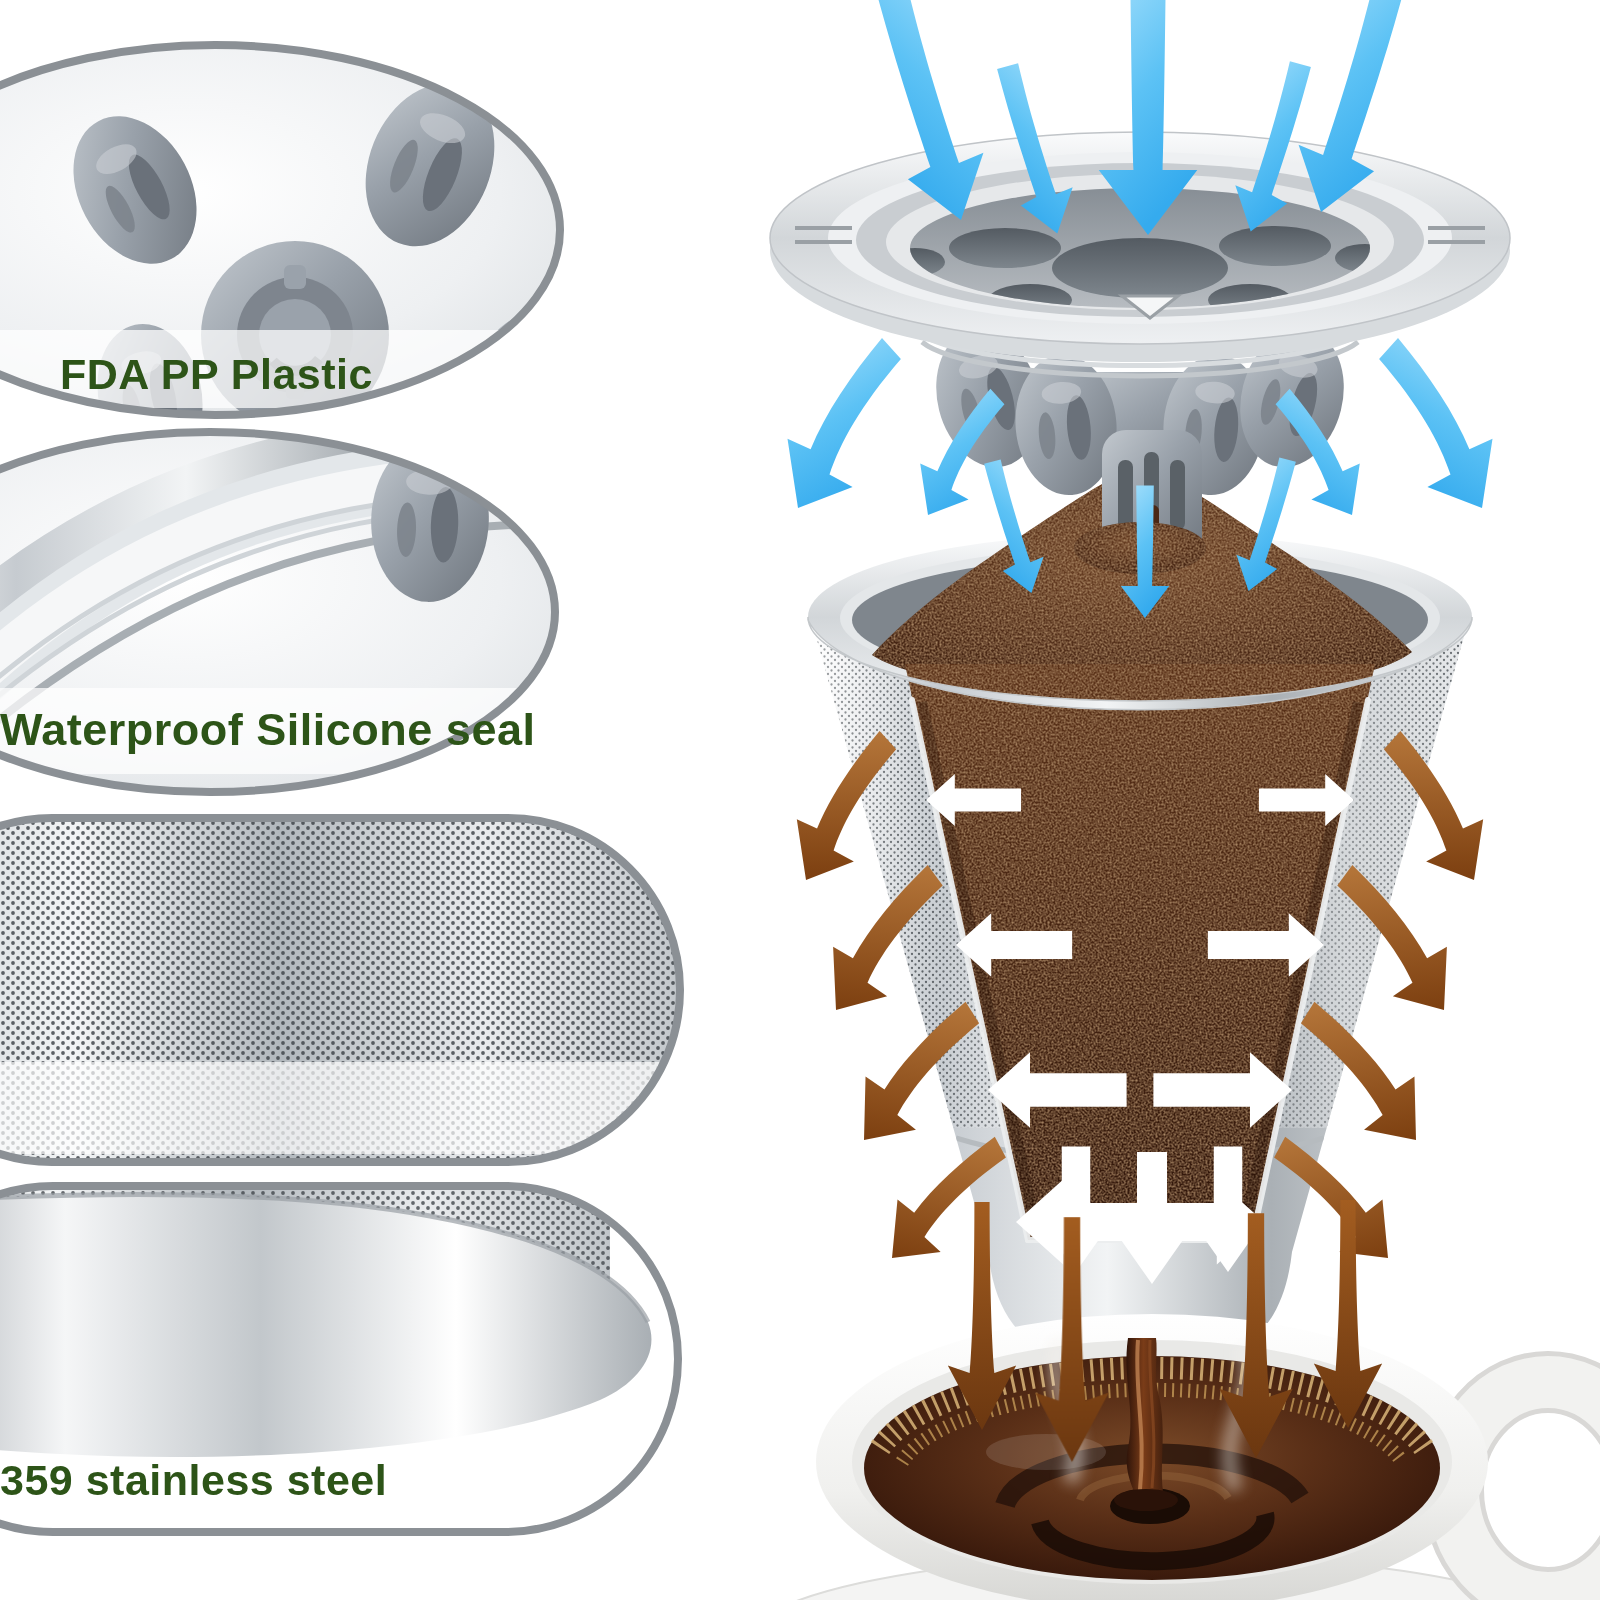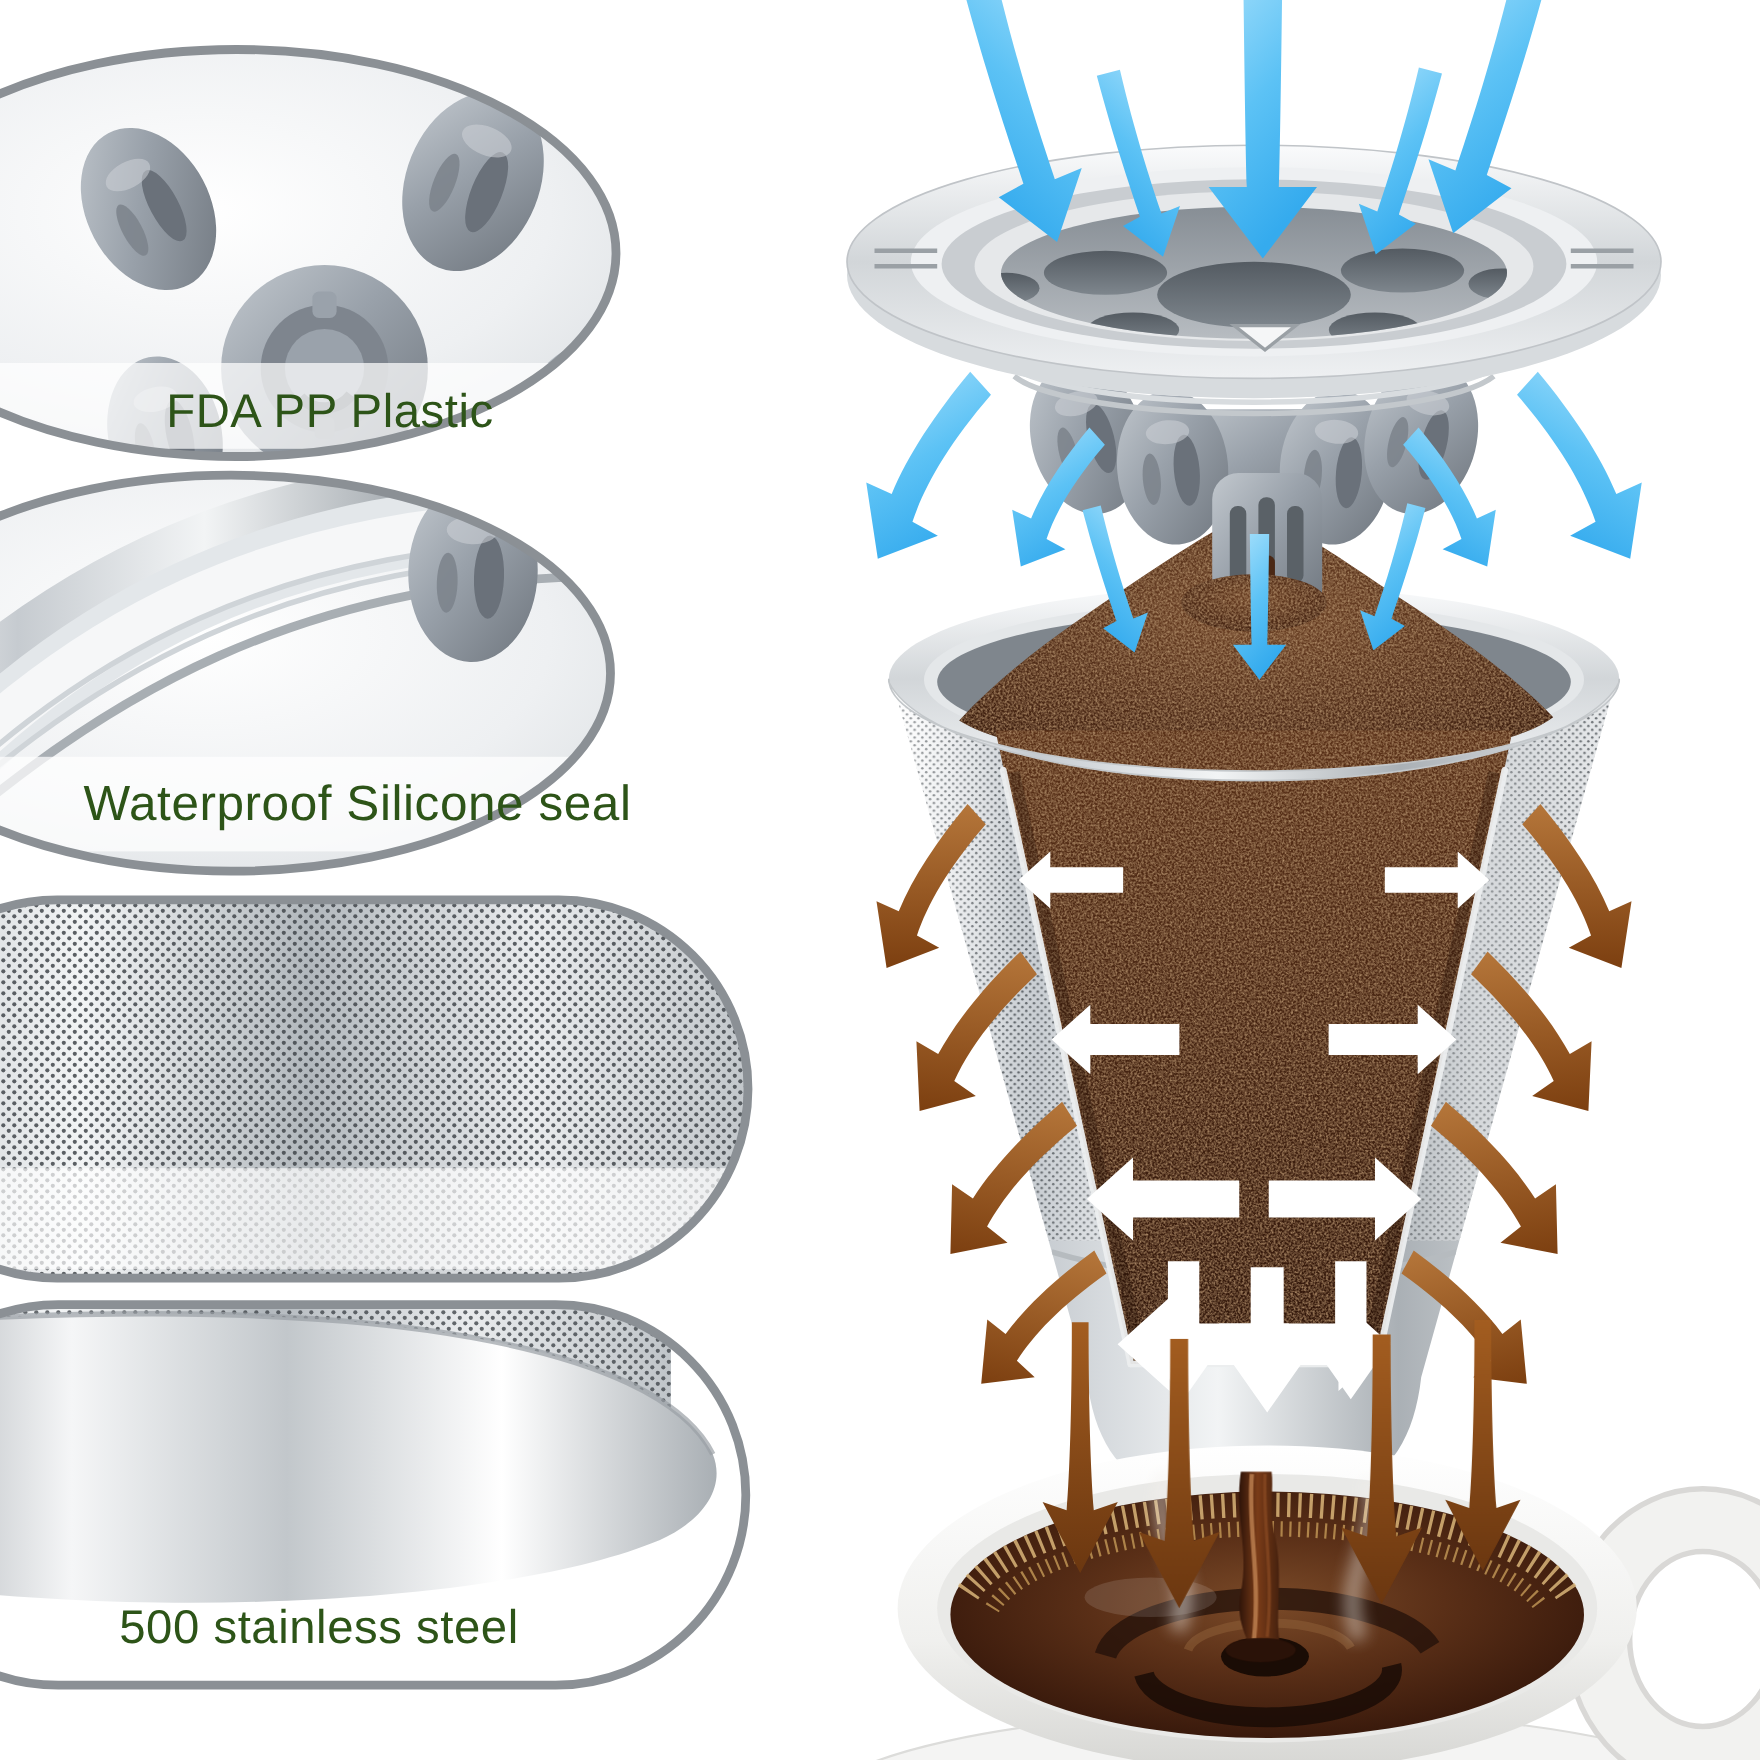--- a/index.html
+++ b/index.html
@@ -1,25 +1,25 @@
 <!DOCTYPE html>
 <html style="--label_green: #2d5418; --arrow_blue: #4ab5f1; --arrow_brown: #8a4d1b; --steel_silver: #d6dadd; --coffee_brown: #4a2815; --border_gray: #8b9095; --background: #ffffff;"><head>
 <meta charset="utf-8">
 <style>
   html,body{margin:0;padding:0;background:#fff;}
   .stage{position:relative;width:1600px;height:1600px;overflow:hidden;background:#fff;
          font-family:"Liberation Sans",sans-serif;}
   .stage svg{position:absolute;left:0;top:0;}
   .callout-label{
     position:absolute;
-    font-weight:400;
+    font-weight:700;
     font-size:43px;
     line-height:60px;
     color:var(--label_green,#2d5418);
-    text-align:center;
+    text-align:left;
     letter-spacing:0.5px;
     white-space:nowrap;
   }
   #lbl-1{left:60px;top:344px;width:480px;}
   #lbl-2{left:0px;top:700px;width:650px;font-size:45px;}
   #lbl-3{left:0px;top:1075px;width:600px;}
   #lbl-4{left:0px;top:1450px;width:580px;}
 </style>
 </head>
 <body>
@@ -418,15 +418,15 @@
   <g>
     <use href="#aSpear" fill="url(#gradBrown2)" transform="translate(982,1430) scale(0.95)"></use>
     <use href="#aSpear" fill="url(#gradBrown2)" transform="translate(1072,1462) scale(1.02)"></use>
     <use href="#aSpear" fill="url(#gradBrown2)" transform="translate(1256,1458) scale(1.02)"></use>
     <use href="#aSpear" fill="url(#gradBrown2)" transform="translate(1348,1428) scale(0.95)"></use>
   </g>
 </svg>
 
 <div class="callout-label" id="lbl-1">FDA PP Plastic</div>
 <div class="callout-label" id="lbl-2">Waterproof Silicone seal</div>
-<div class="callout-label" id="lbl-4">500 stainless steel</div>
+<div class="callout-label" id="lbl-4">359 stainless steel</div>
 
 </div>
 
 </body></html>

